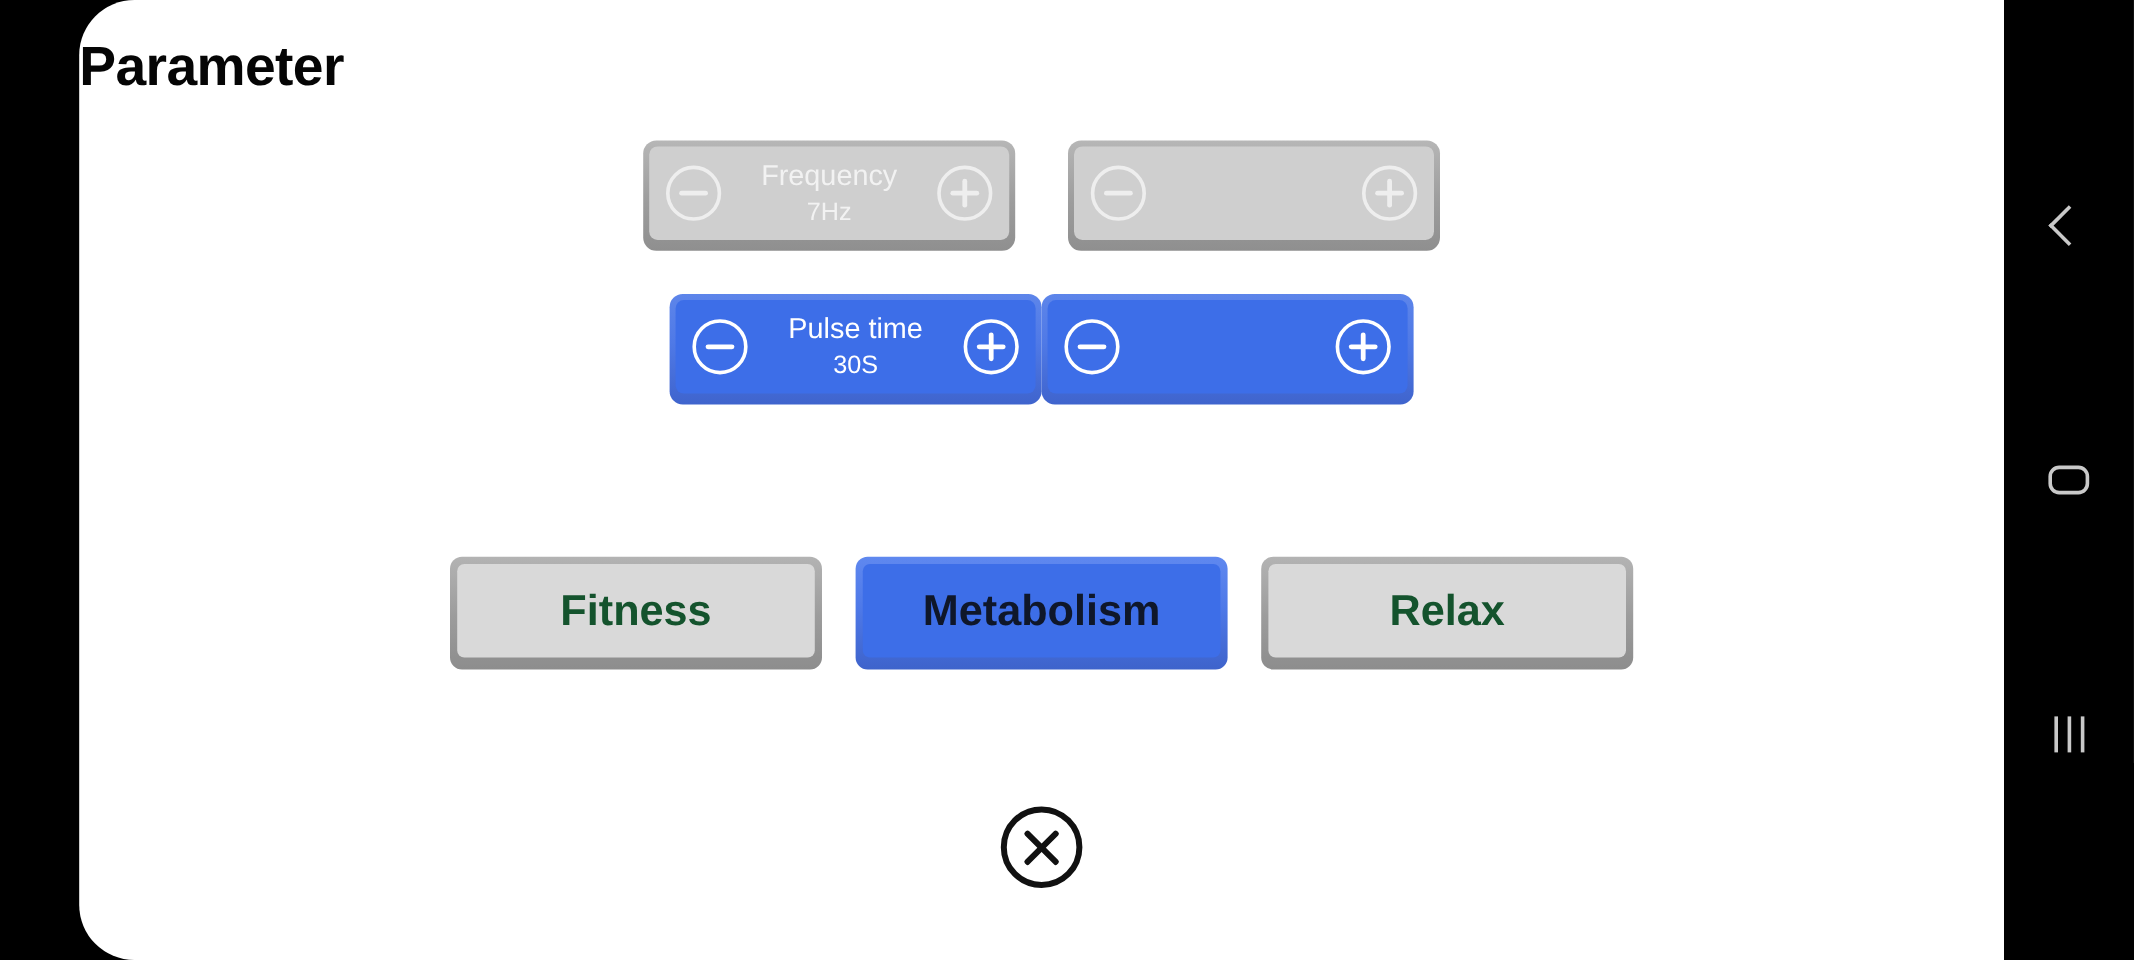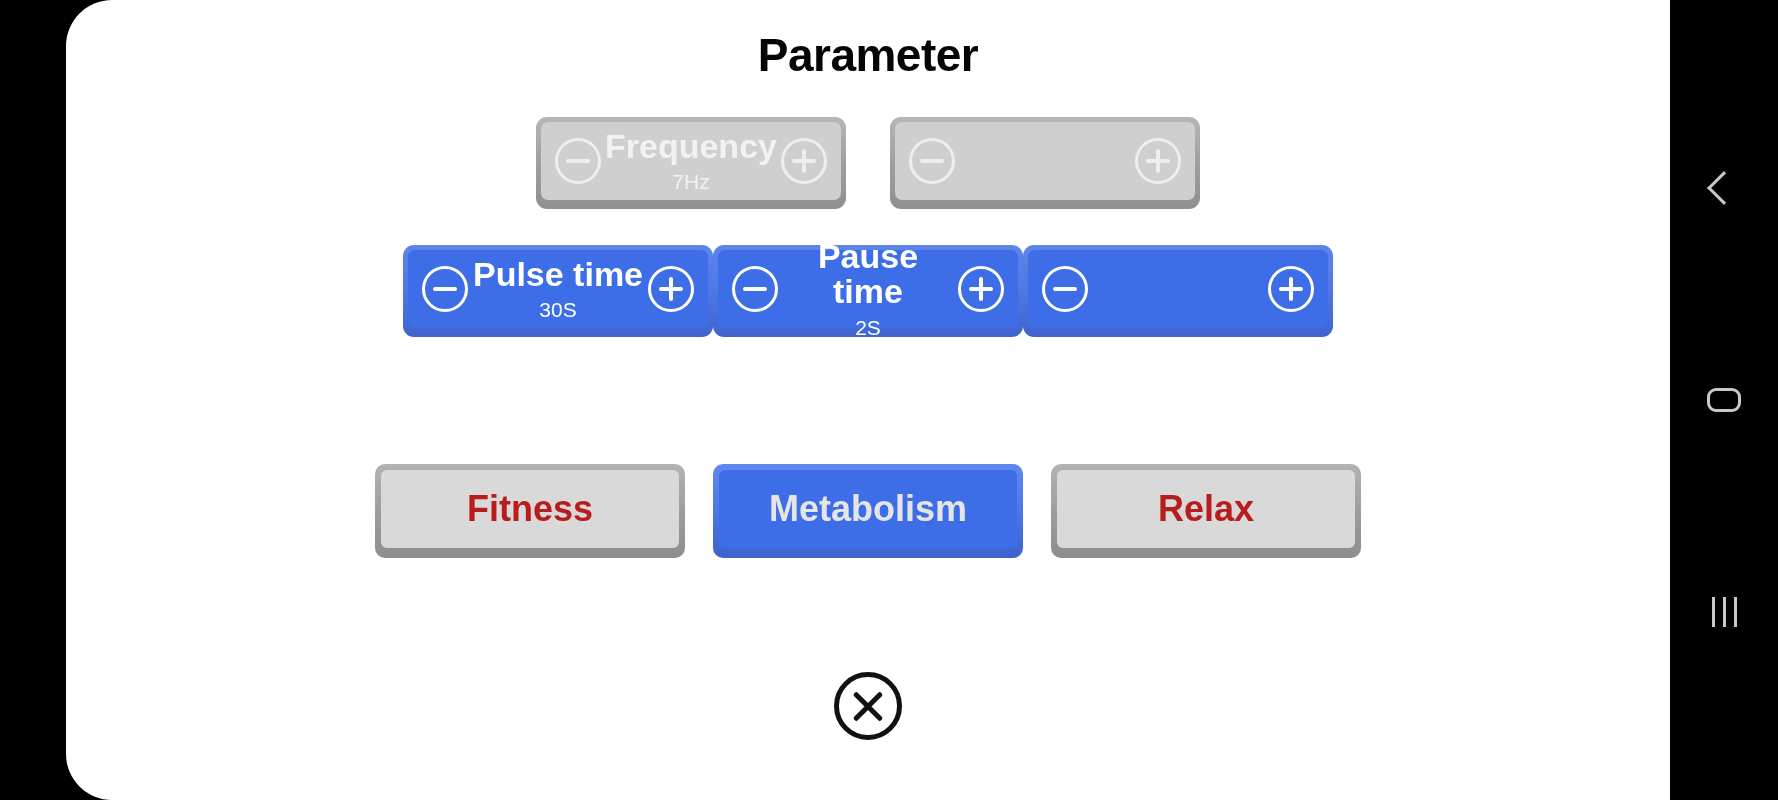--- a/index.html
+++ b/index.html
@@ -31,21 +31,20 @@
     border-radius: 46px 0 0 46px;
     overflow: hidden;
   }
 
   
   #page-title {
     position: absolute;
     left: 0;
     top: 28px;
     width: 1604px;
-    text-align: center;
     font-size: 46px;
     font-weight: bold;
     color: #050505;
     letter-spacing: -0.5px;
   }
 
   
   .stepper-row {
     position: absolute;
     display: flex;
@@ -129,22 +128,22 @@
   }
 
   
   .stepper-center {
     flex: 1 1 auto;
     text-align: center;
     line-height: 1.05;
     padding: 0 4px;
   }
   .stepper-label {
-    font-size: 34px;
-    font-weight: bold;
+    font-size: 24px;
+    font-weight: normal;
     display: block;
   }
   .stepper-value {
     font-size: 21px;
     font-weight: normal;
     display: block;
     margin-top: 7px;
   }
   .stepper.disabled .stepper-label,
   .stepper.disabled .stepper-value { color: #f2f2f2; }
@@ -178,25 +177,25 @@
     height: 78px;
     border-radius: 6px;
     display: flex;
     align-items: center;
     justify-content: center;
     font-size: 36px;
     font-weight: bold;
   }
   .mode-btn.unselected .mode-btn-inner {
     background: #d9d9d9;
-    color: #b91c1c;
+    color: #14532d;
   }
   .mode-btn.selected .mode-btn-inner {
     background: #3d6ee8;
-    color: #e5e5e5;
+    color: #0f172a;
   }
 
   
   #close-button {
     position: absolute;
     left: 50%;
     margin-left: -34px;
     top: 672px;
     width: 68px;
     height: 68px;
@@ -318,35 +317,20 @@
             <span class="stepper-label">Pulse time</span>
             <span class="stepper-value">30S</span>
           </span>
           <span class="step-icon">
             <span class="bar-h"></span>
               <span class="bar-v"></span>
           </span>
         </div>
       </div>
 
-      <div class="stepper active">
-        <div class="stepper-inner">
-          <span class="step-icon">
-            <span class="bar-h"></span>
-          </span>
-          <span class="stepper-center">
-            <span class="stepper-label">Pause time</span>
-            <span class="stepper-value">2S</span>
-          </span>
-          <span class="step-icon">
-            <span class="bar-h"></span>
-              <span class="bar-v"></span>
-          </span>
-        </div>
-      </div>
 
       <div class="stepper active">
         <div class="stepper-inner">
           <span class="step-icon">
             <span class="bar-h"></span>
           </span>
           <span class="step-icon">
             <span class="bar-h"></span>
               <span class="bar-v"></span>
           </span>

